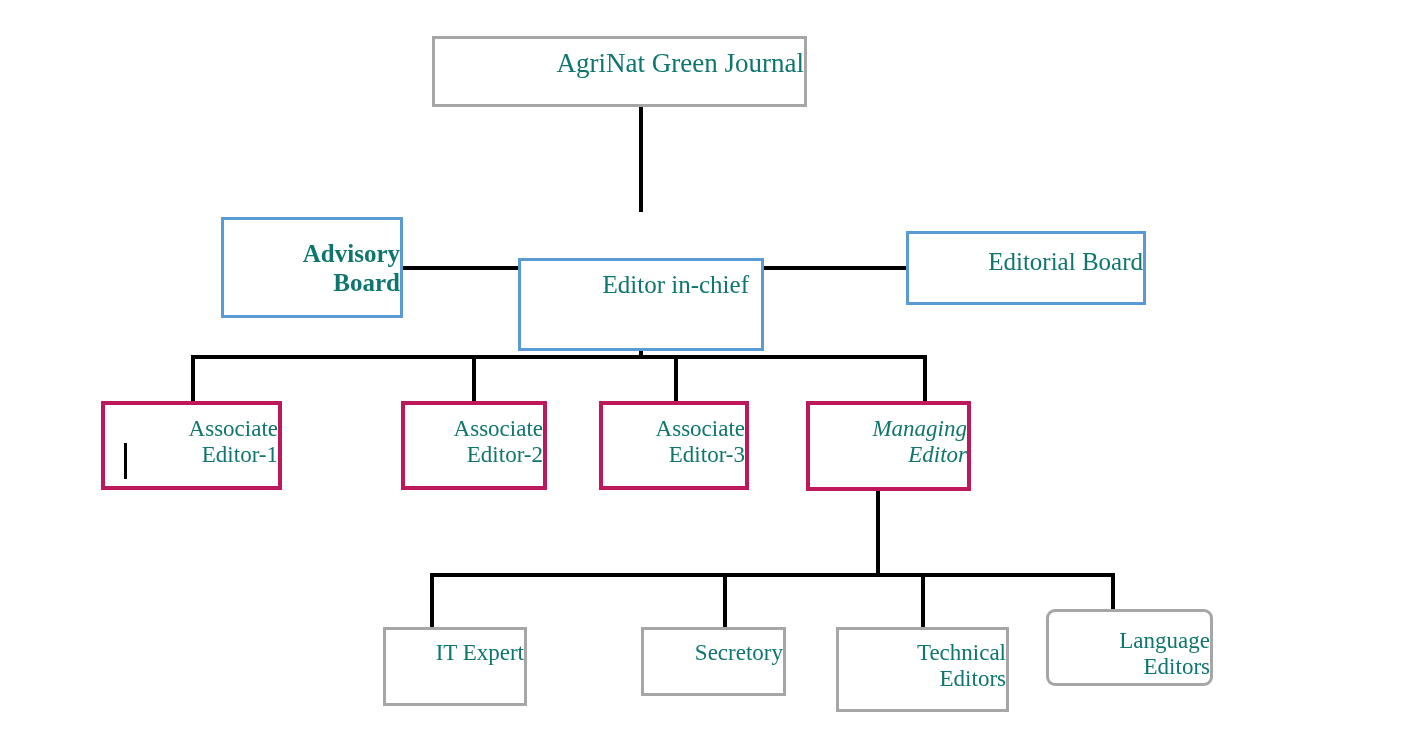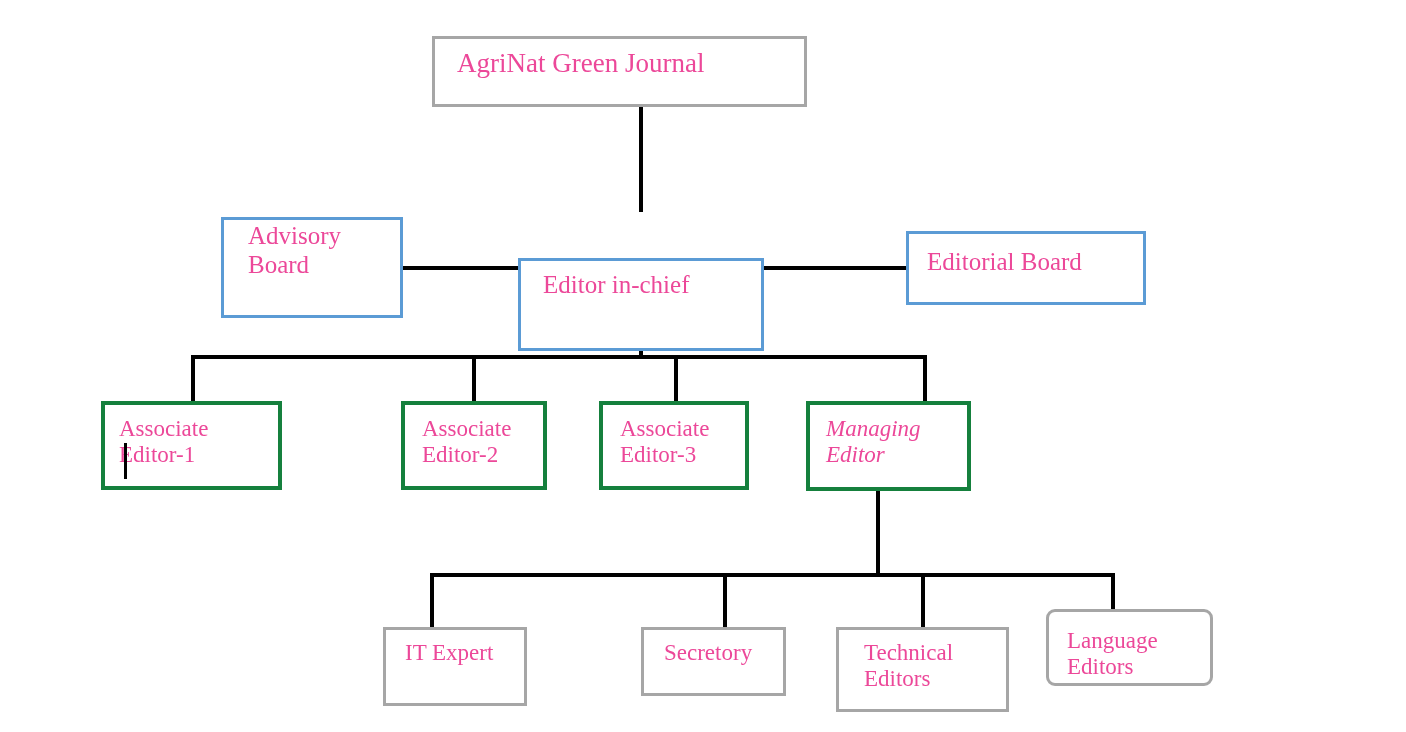--- a/index.html
+++ b/index.html
@@ -19,28 +19,29 @@
   .node {
     position: absolute;
     box-sizing: border-box;
     background: #ffffff;
     display: block;
     z-index: 3;
   }
   .node .label {
     display: block;
     white-space: pre-line;
-    color: #ec4899;
+    color: #0f766e;
     font-family: "Liberation Serif", "DejaVu Serif", serif;
     line-height: 1.14;
+    text-align: right;
   }
   
   .b-gray  { border: 3px solid #a6a6a6; }
   .b-blue  { border: 3px solid #5b9bd5; }
-  .b-black { border: 4px solid #15803d; }
+  .b-black { border: 4px solid #be185d; }
 
   
   .f-sans { font-family: "Liberation Sans", "DejaVu Sans", sans-serif; }
 
   
   .conn {
     position: absolute;
     background: #000000;
     z-index: 1;
   }
@@ -76,21 +77,21 @@
 
   <div class="conn v" style="left:430px; top:573px; height:56px;"></div>
   <div class="conn v" style="left:723px; top:573px; height:56px;"></div>
   <div class="conn v" style="left:921px; top:573px; height:56px;"></div>
   <div class="conn v" style="left:1111px; top:573px; height:62px;"></div>
 
   <div class="node b-gray" style="left:432px; top:36px; width:375px; height:71px; padding:9px 0 0 22px;">
     <span class="label" style="font-size:27px;">AgriNat Green Journal</span>
   </div>
 
-  <div class="node b-blue" style="left:221px; top:217px; width:182px; height:101px; padding:2px 0 0 24px;">
+  <div class="node b-blue" style="left:221px; top:217px; width:182px; height:101px; padding:20px 0 0 24px;font-weight:bold;">
     <span class="label" style="font-size:25px;">Advisory
 Board</span>
   </div>
 
   <div class="node b-blue" style="left:518px; top:210px; width:246px; height:93px; padding:10px 12px 0 22px;margin-top:48px;">
     <span class="label" style="font-size:25px;">Editor in-chief</span>
   </div>
 
   <div class="node b-blue" style="left:906px; top:231px; width:240px; height:74px; padding:14px 0 0 18px;">
     <span class="label" style="font-size:25px;">Editorial  Board</span>

